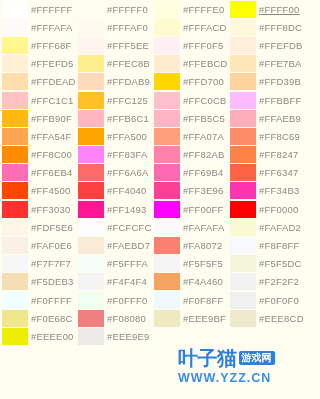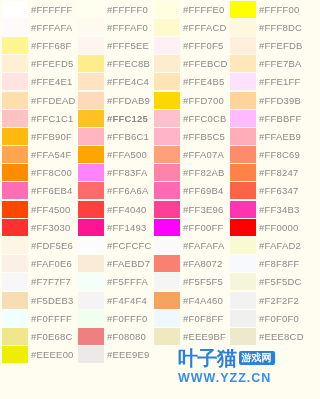--- a/index.html
+++ b/index.html
@@ -109,21 +109,21 @@
         </td>
         <td style="width: 76px;">
           <div class="cell col-pad-n">
             <div class="chip" style="background: rgb(255, 255, 224);"></div>
             <span class="hexlabel" style="color: rgb(138, 138, 138);">#FFFFE0</span>
           </div>
         </td>
         <td style="width: 77px;">
           <div class="cell col-pad-n">
             <div class="chip" style="background: rgb(255, 255, 0);"></div>
-            <span class="hexlabel" style="color: rgb(138, 138, 138);">#FFFF00</span>
+            <span class="hexlabel" style="color: rgb(138, 138, 138); text-decoration: underline;">#FFFF00</span>
           </div>
         </td>
       </tr>
       <tr>
         <td style="width: 76px;">
           <div class="cell col-pad-1">
             <div class="chip" style="background: rgb(255, 250, 250);"></div>
             <span class="hexlabel" style="color: rgb(138, 138, 138);">#FFFAFA</span>
           </div>
         </td>
@@ -194,46 +194,20 @@
         <td style="width: 77px;">
           <div class="cell col-pad-n">
             <div class="chip" style="background: rgb(255, 231, 186);"></div>
             <span class="hexlabel" style="color: rgb(138, 138, 138);">#FFE7BA</span>
           </div>
         </td>
       </tr>
       <tr>
         <td style="width: 76px;">
           <div class="cell col-pad-1">
-            <div class="chip" style="background: rgb(255, 228, 225);"></div>
-            <span class="hexlabel" style="color: rgb(138, 138, 138);">#FFE4E1</span>
-          </div>
-        </td>
-        <td style="width: 76px;">
-          <div class="cell col-pad-n">
-            <div class="chip" style="background: rgb(255, 228, 196);"></div>
-            <span class="hexlabel" style="color: rgb(138, 138, 138);">#FFE4C4</span>
-          </div>
-        </td>
-        <td style="width: 76px;">
-          <div class="cell col-pad-n">
-            <div class="chip" style="background: rgb(255, 228, 181);"></div>
-            <span class="hexlabel" style="color: rgb(138, 138, 138);">#FFE4B5</span>
-          </div>
-        </td>
-        <td style="width: 77px;">
-          <div class="cell col-pad-n">
-            <div class="chip" style="background: rgb(255, 225, 255);"></div>
-            <span class="hexlabel" style="color: rgb(138, 138, 138);">#FFE1FF</span>
-          </div>
-        </td>
-      </tr>
-      <tr>
-        <td style="width: 76px;">
-          <div class="cell col-pad-1">
             <div class="chip" style="background: rgb(255, 222, 173);"></div>
             <span class="hexlabel" style="color: rgb(138, 138, 138);">#FFDEAD</span>
           </div>
         </td>
         <td style="width: 76px;">
           <div class="cell col-pad-n">
             <div class="chip" style="background: rgb(255, 218, 185);"></div>
             <span class="hexlabel" style="color: rgb(138, 138, 138);">#FFDAB9</span>
           </div>
         </td>
@@ -253,21 +227,21 @@
       <tr>
         <td style="width: 76px;">
           <div class="cell col-pad-1">
             <div class="chip" style="background: rgb(255, 193, 193);"></div>
             <span class="hexlabel" style="color: rgb(138, 138, 138);">#FFC1C1</span>
           </div>
         </td>
         <td style="width: 76px;">
           <div class="cell col-pad-n">
             <div class="chip" style="background: rgb(255, 193, 37);"></div>
-            <span class="hexlabel" style="color: rgb(138, 138, 138); font-weight: bold;">#FFC125</span>
+            <span class="hexlabel" style="color: rgb(138, 138, 138);">#FFC125</span>
           </div>
         </td>
         <td style="width: 76px;">
           <div class="cell col-pad-n">
             <div class="chip" style="background: rgb(255, 192, 203);"></div>
             <span class="hexlabel" style="color: rgb(138, 138, 138);">#FFC0CB</span>
           </div>
         </td>
         <td style="width: 77px;">
           <div class="cell col-pad-n">

